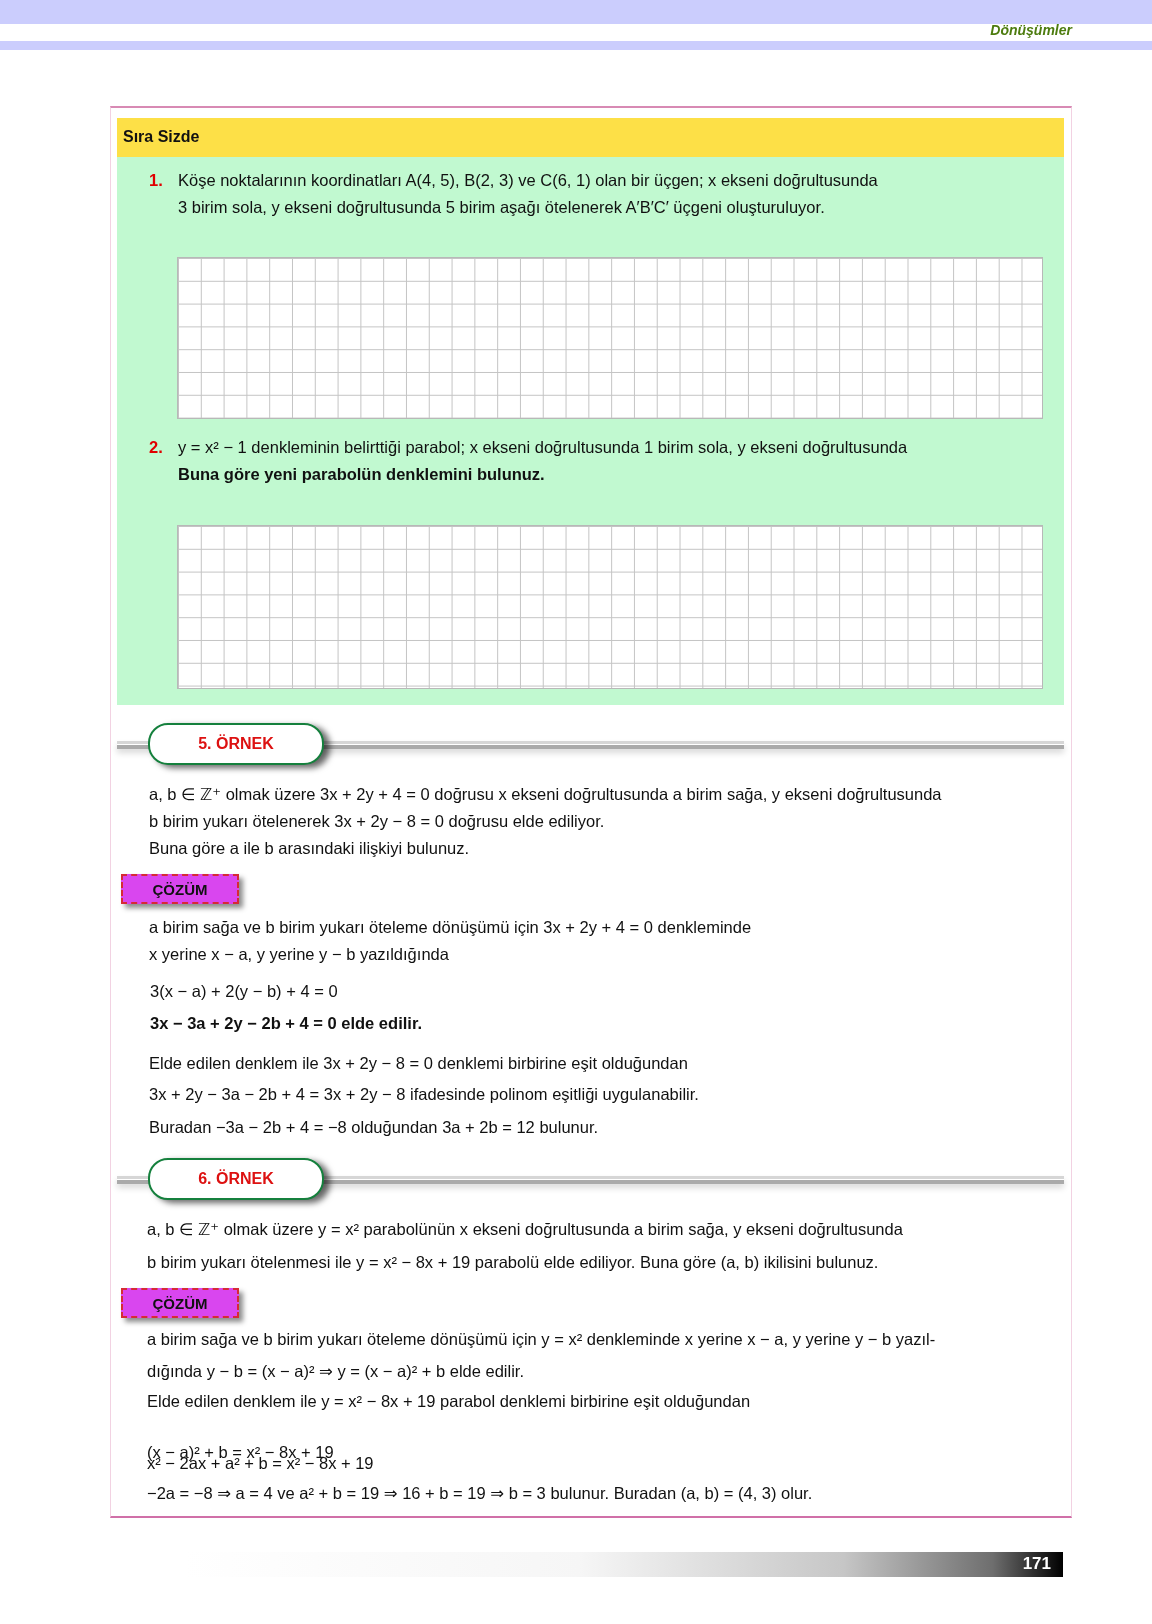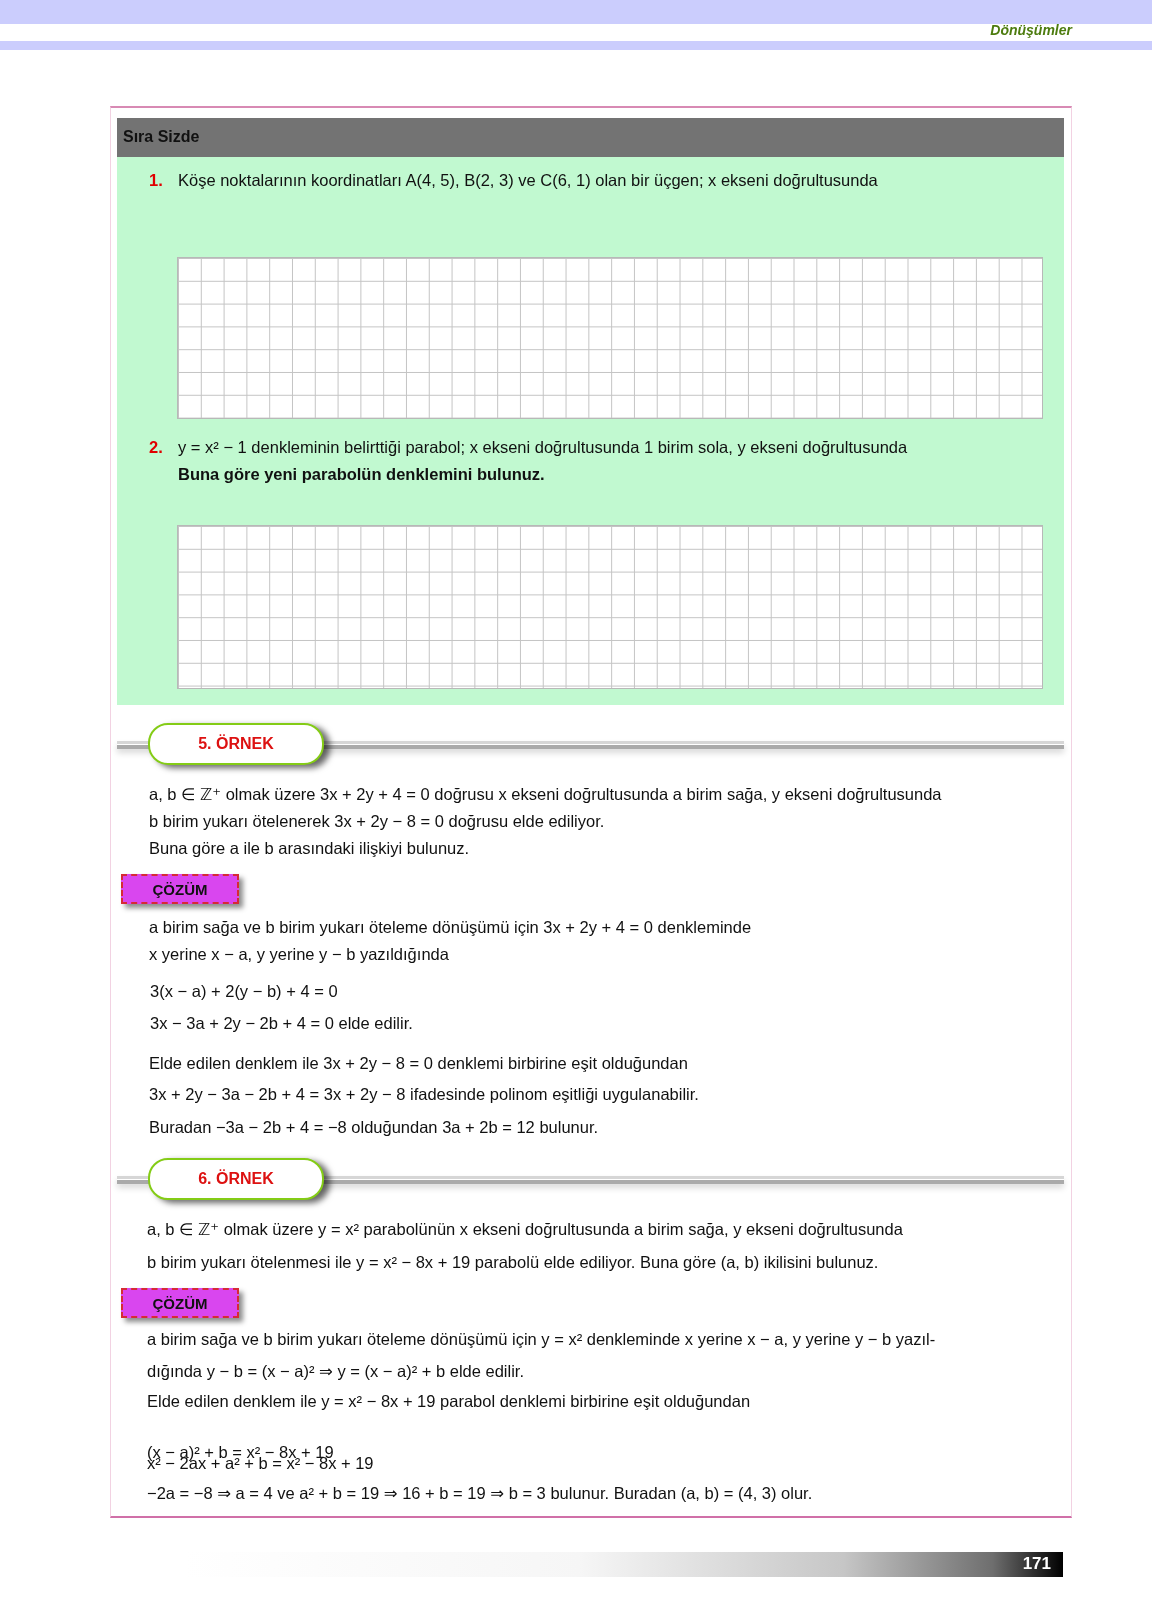--- a/index.html
+++ b/index.html
@@ -1,31 +1,31 @@
 <!DOCTYPE html>
 <html><head>
 <meta charset="utf-8">
 <style>
   html,body{margin:0;padding:0;}
   body{width:1152px;height:1624px;position:relative;background:#fff;font-family:"Liberation Sans",sans-serif;color:#111;overflow:hidden;}
   .band-top{position:absolute;left:0;top:0;width:1152px;height:24px;background:#cbcdfd;}
   .band-mid{position:absolute;left:0;top:41px;width:1152px;height:9px;background:#cbcdfd;}
   .chapter{position:absolute;right:80px;top:22px;font-size:14px;font-style:italic;font-weight:bold;color:#4d7c0f;}
   .frame{position:absolute;left:110px;top:106px;width:962px;height:1412px;border:1px solid #f2d2e2;border-top:2px solid #d88ab4;border-bottom:2px solid #d070a8;box-sizing:border-box;}
-  .sira-head{position:absolute;left:117px;top:118px;width:947px;height:39px;background:#737373;}
+  .sira-head{position:absolute;left:117px;top:118px;width:947px;height:39px;background:#fde047;}
   .sira-head span{position:absolute;left:6px;top:10px;font-size:16px;font-weight:bold;}
   .sira-body{position:absolute;left:117px;top:157px;width:947px;height:548px;background:#c1f9d0;}
   .q{position:absolute;font-size:16.5px;line-height:27px;}
   .q .num{color:#e00000;font-weight:bold;}
   .bold{font-weight:bold;}
   .grid{position:absolute;background-color:#fff;border:1px solid #b8b8b8;
         background-image:linear-gradient(to right,#c4c4c4 1px,transparent 1px),linear-gradient(to bottom,#c4c4c4 1px,transparent 1px);
         background-size:22.8px 22.8px;}
   .ornek-bar{position:absolute;left:117px;width:947px;height:8px;background:linear-gradient(to bottom,#d6d6d6 0,#d6d6d6 3px,#fff 3px,#fff 4px,#aaa 4px,#aaa 8px);box-shadow:0 4px 6px rgba(0,0,0,0.15);}
-  .ornek-pill{position:absolute;left:148px;width:172px;height:38px;border:2px solid #84cc16;border-radius:20px;background:#fff;box-shadow:6px 3px 6px rgba(0,0,0,0.6);display:flex;align-items:center;justify-content:center;font-size:16px;font-weight:bold;color:#d11;}
+  .ornek-pill{position:absolute;left:148px;width:172px;height:38px;border:2px solid #15803d;border-radius:20px;background:#fff;box-shadow:6px 3px 6px rgba(0,0,0,0.6);display:flex;align-items:center;justify-content:center;font-size:16px;font-weight:bold;color:#d11;}
   .cozum{position:absolute;left:121px;width:114px;height:26px;border:2px dashed #d62a35;background:#d946ef;box-shadow:4px 4px 5px rgba(0,0,0,0.45);display:flex;align-items:center;justify-content:center;font-size:15px;font-weight:bold;}
   .t{position:absolute;font-size:16.5px;white-space:nowrap;}
   .footer{position:absolute;left:185px;top:1552px;width:878px;height:25px;background:linear-gradient(to right,#fff 0%,#f6f6f6 45%,#c6c6c6 75%,#6e6e6e 92%,#000 100%);}
   .footer span{position:absolute;right:12px;top:2px;font-size:17px;font-weight:bold;color:#fff;text-align:right;}
 </style>
 </head>
 <body>
 
 <div class="band-top"></div>
 <div class="chapter">Dönüşümler</div>
@@ -36,20 +36,21 @@
 <div class="sira-head">
   <span>Sıra Sizde</span>
 </div>
 <div class="sira-body"></div>
 
 <div class="q" style="left:149px;top:167px;">
   <span class="num">1.</span>
 </div>
 <div class="q" style="left:178px;top:167px;">
   <div>Köşe noktalarının koordinatları  A(4, 5), B(2, 3)  ve  C(6, 1)  olan bir üçgen; x ekseni doğrultusunda</div>
+  <div>3 birim sola, y ekseni doğrultusunda 5 birim aşağı ötelenerek  A′B′C′  üçgeni oluşturuluyor.</div>
 </div>
 <div class="grid" style="left:177px;top:257px;width:864px;height:160px;"></div>
 
 <div class="q" style="left:149px;top:434px;">
   <span class="num">2.</span>
 </div>
 <div class="q" style="left:178px;top:434px;">
   <div>y = x² − 1 denkleminin belirttiği parabol; x ekseni doğrultusunda 1 birim sola, y ekseni doğrultusunda</div>
   <div class="bold">Buna göre yeni parabolün denklemini bulunuz.</div>
 </div>
@@ -60,21 +61,21 @@
 
 <div class="t" style="left:149px;top:785px;">a, b ∈ ℤ⁺ olmak üzere   3x + 2y + 4 = 0   doğrusu x ekseni doğrultusunda a birim sağa, y ekseni doğrultusunda</div>
 <div class="t" style="left:149px;top:812px;">b birim yukarı ötelenerek   3x + 2y − 8 = 0   doğrusu elde ediliyor.</div>
 <div class="t" style="left:149px;top:839px;">Buna göre a ile b arasındaki ilişkiyi bulunuz.</div>
 
 <div class="cozum" style="top:874px;">ÇÖZÜM</div>
 
 <div class="t" style="left:149px;top:918px;">a birim sağa ve b birim yukarı öteleme dönüşümü için  3x + 2y + 4 = 0  denkleminde</div>
 <div class="t" style="left:149px;top:945px;">x yerine  x − a,  y yerine  y − b  yazıldığında</div>
 <div class="t" style="left:150px;top:982px;">3(x − a) + 2(y − b) + 4 = 0</div>
-<div class="t" style="left:150px;top:1014px;">3x − 3a + 2y − 2b + 4 = 0  elde  edilir.</div>
+<div class="t" style="left:150px;top:1014px;font-weight:bold;">3x − 3a + 2y − 2b + 4 = 0  elde  edilir.</div>
 <div class="t" style="left:149px;top:1054px;">Elde edilen denklem ile   3x + 2y − 8 = 0   denklemi birbirine eşit olduğundan</div>
 <div class="t" style="left:149px;top:1085px;">3x + 2y − 3a − 2b + 4 = 3x + 2y − 8  ifadesinde polinom eşitliği uygulanabilir.</div>
 <div class="t" style="left:149px;top:1118px;">Buradan  −3a − 2b + 4 = −8  olduğundan  3a + 2b = 12  bulunur.</div>
 
 <div class="ornek-bar" style="top:1176px;"></div>
 <div class="ornek-pill" style="top:1158px;">6. ÖRNEK</div>
 
 <div class="t" style="left:147px;top:1220px;">a, b ∈ ℤ⁺ olmak üzere y = x² parabolünün x ekseni doğrultusunda a birim sağa, y ekseni doğrultusunda</div>
 <div class="t" style="left:147px;top:1253px;">b birim yukarı ötelenmesi ile y = x² − 8x + 19 parabolü elde ediliyor. Buna göre (a, b) ikilisini bulunuz.</div>
 

